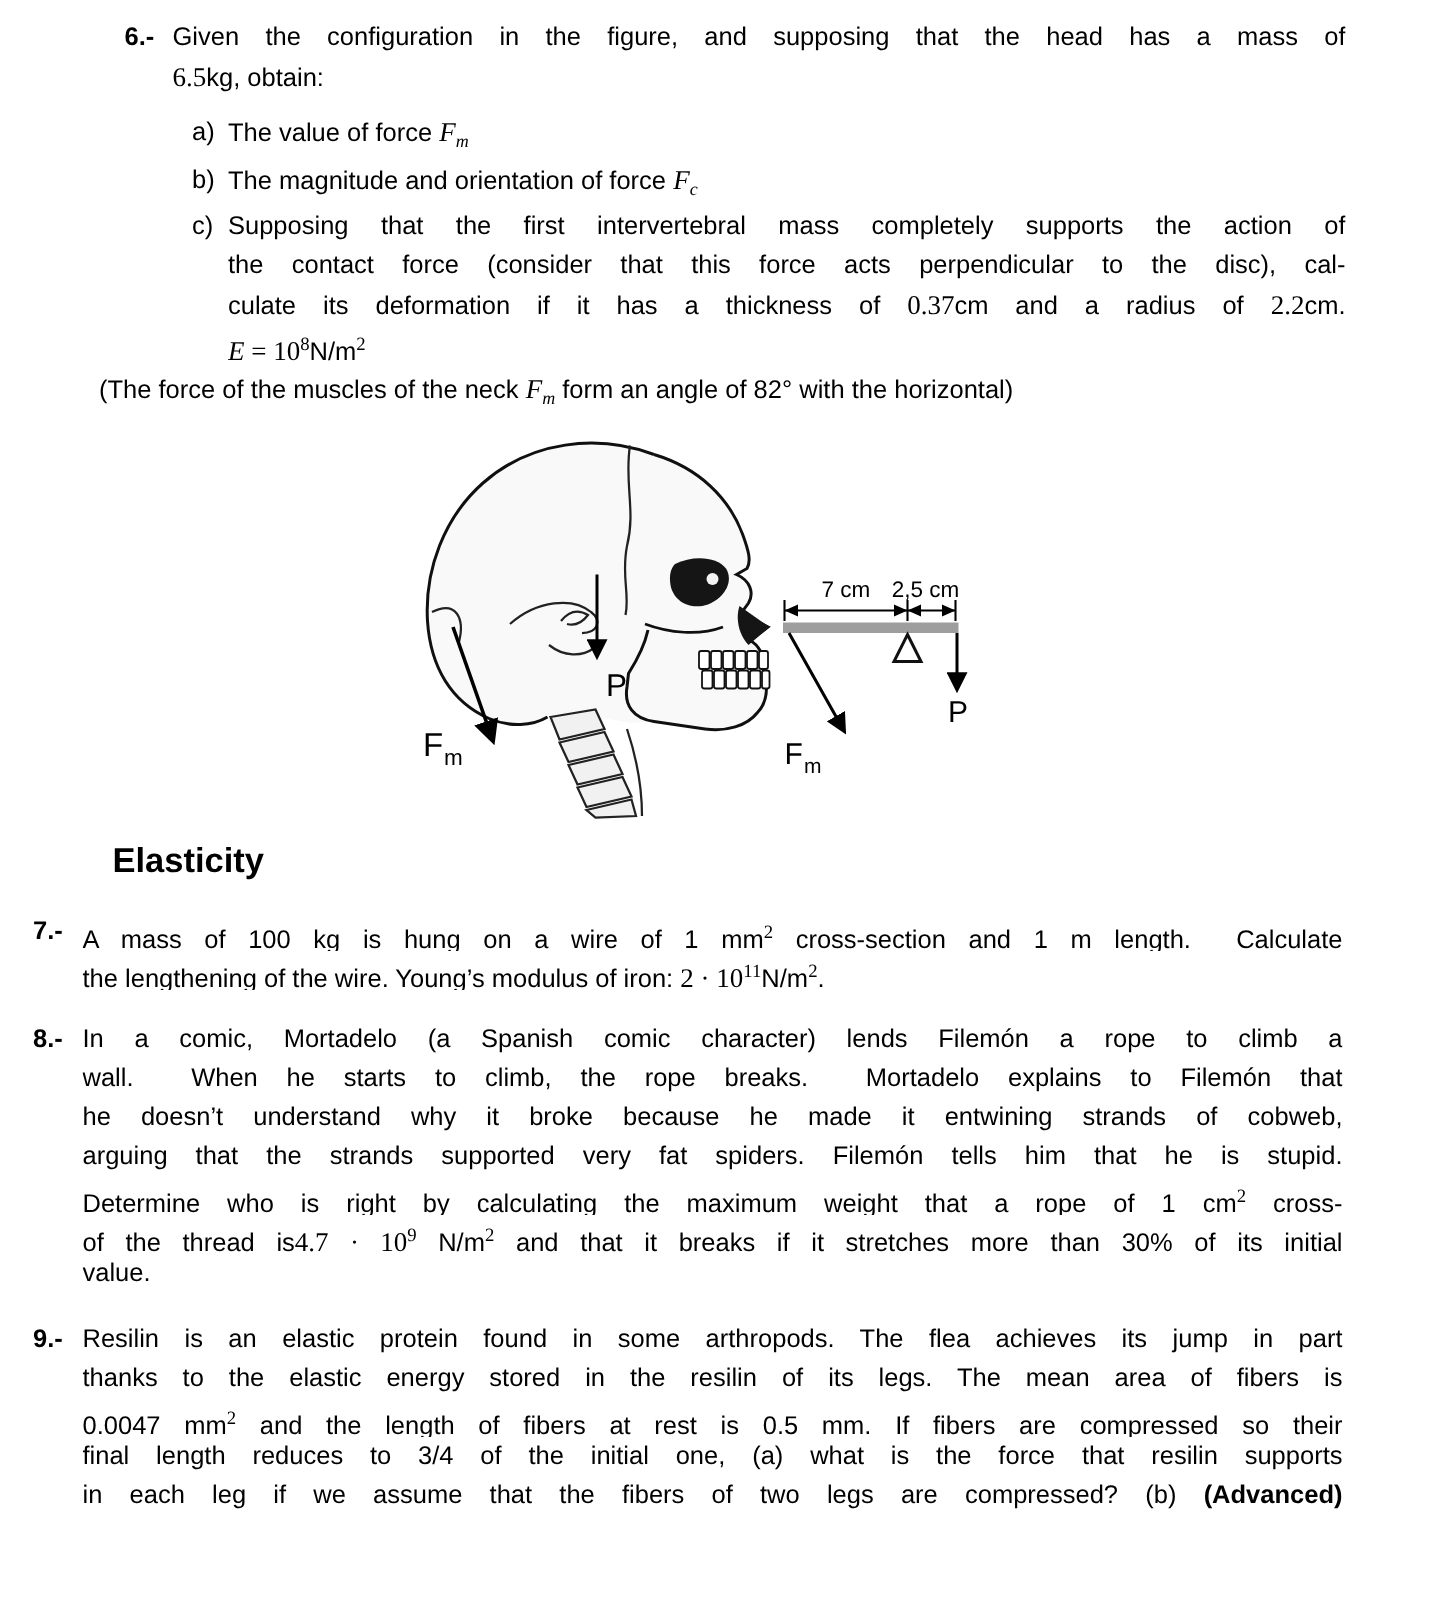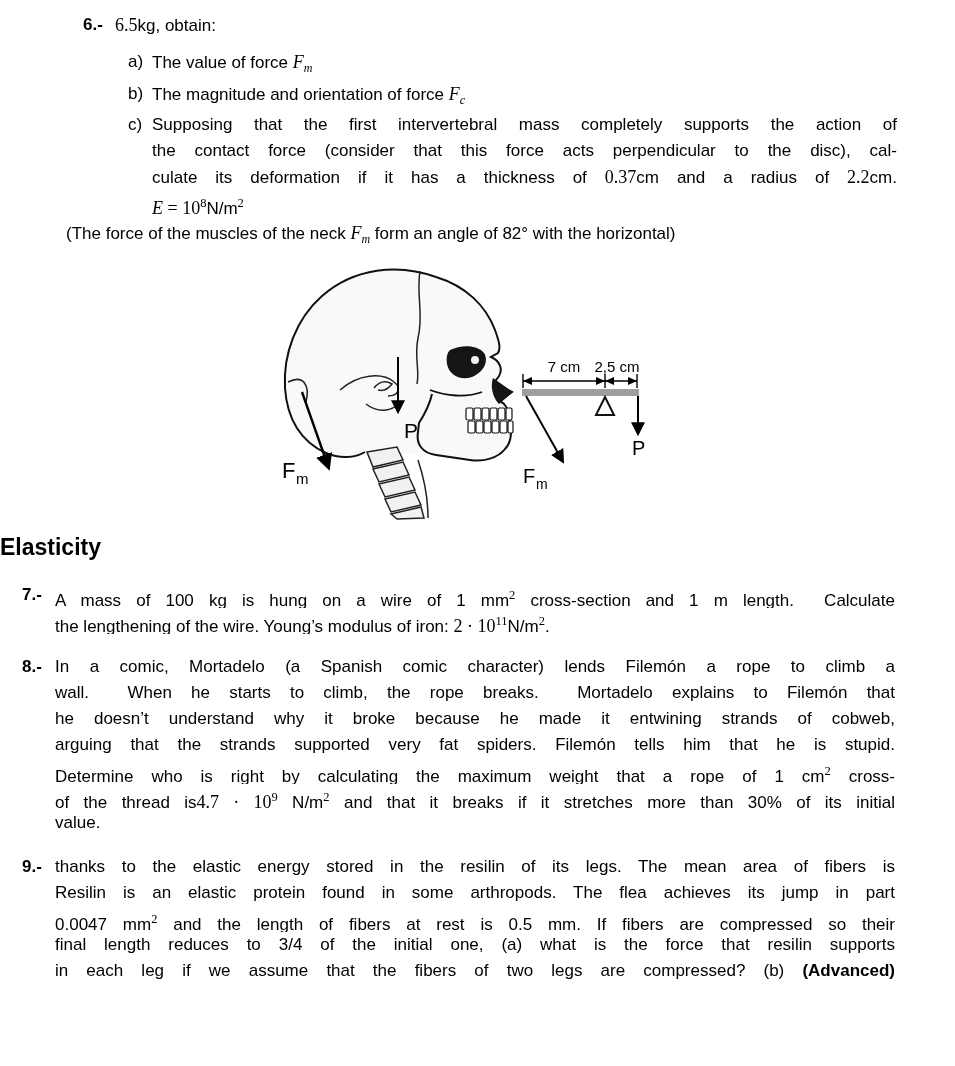--- a/index.html
+++ b/index.html
@@ -20,38 +20,39 @@
   .ln.j{text-align:justify;text-align-last:justify;}
   .sitem{position:relative;margin-left:152px;width:745px;}
   .sitem .ilabel{position:absolute;left:-24px;top:0;}
   .sitem-a{margin-top:11px;}
   .sitem-b{margin-top:6px;}
   .sitem-c{margin-top:5px;}
   .note{margin-left:66px;margin-top:4px;width:810px;}
   .figure{position:relative;margin-top:16px;height:258px;}
   .skull-svg{position:absolute;left:270px;top:0;}
   .lever-svg{position:absolute;left:505px;top:88px;}
-  .heading{margin-top:12px;font-size:23px;font-weight:bold;line-height:30px;}
+  .heading{margin-left:75px;margin-top:12px;font-size:23px;font-weight:bold;line-height:30px;}
   .p7{margin-top:20px;}
   .p8{margin-top:20px;}
   .p9{margin-top:18px;}
   .seg-mn{font-family:"Liberation Serif",serif;font-size:18px;}
   .seg-mv{font-family:"Liberation Serif",serif;font-style:italic;font-size:18px;}
   .seg-msub{font-family:"Liberation Serif",serif;font-style:italic;font-size:12px;vertical-align:-4px;}
   .seg-msup{font-family:"Liberation Serif",serif;font-size:12.5px;vertical-align:7px;}
   .seg-b{font-weight:bold;}
   svg text{font-family:"Liberation Sans",sans-serif;fill:#000;}
 </style>
 </head>
 <body>
 
 <div class="page">
 
   <div class="prob6">
     <span class="pnum pnum6">6.-</span>
+    <div class="ln j"><span>Given the configuration in the figure, and supposing that the head has a mass of</span></div>
     <div class="ln"><span class="seg-mn">6.5</span><span>kg, obtain:</span></div>
   </div>
 
   <div class="sitem sitem-a">
     <span class="ilabel">a)</span>
     <div class="ln"><span>The value of force </span><span class="seg-mv">F</span><span class="seg-msub">m</span></div>
   </div>
   <div class="sitem sitem-b">
     <span class="ilabel">b)</span>
     <div class="ln"><span>The magnitude and orientation of force </span><span class="seg-mv">F</span><span class="seg-msub">c</span></div>
@@ -180,20 +181,20 @@
     <div class="ln j"><span>wall.&nbsp; When he starts to climb, the rope breaks.&nbsp; Mortadelo explains to Filemón that</span></div>
     <div class="ln j"><span>he doesn’t understand why it broke because he made it entwining strands of cobweb,</span></div>
     <div class="ln j"><span>arguing that the strands supported very fat spiders. Filemón tells him that he is stupid.</span></div>
     <div class="ln j"><span>Determine who is right by calculating the maximum weight that a rope of 1 cm</span><span class="seg-msup">2</span><span> cross-</span></div>
     <div class="ln j"><span>of the thread is</span><span class="seg-mn">4.7 · 10</span><span class="seg-msup">9</span><span> N/m</span><span class="seg-msup">2</span><span> and that it breaks if it stretches more than 30% of its initial</span></div>
     <div class="ln"><span>value.</span></div>
   </div>
 
   <div class="prob p9">
     <span class="pnum">9.-</span>
+    <div class="ln j"><span>Resilin is an elastic protein found in some arthropods. The flea achieves its jump in part</span></div>
     <div class="ln j"><span>thanks to the elastic energy stored in the resilin of its legs. The mean area of fibers is</span></div>
-    <div class="ln j"><span>Resilin is an elastic protein found in some arthropods. The flea achieves its jump in part</span></div>
     <div class="ln j"><span>0.0047 mm</span><span class="seg-msup">2</span><span> and the length of fibers at rest is 0.5 mm. If fibers are compressed so their</span></div>
     <div class="ln j"><span>final length reduces to 3/4 of the initial one, (a) what is the force that resilin supports</span></div>
     <div class="ln j"><span>in each leg if we assume that the fibers of two legs are compressed? (b) </span><span class="seg-b">(Advanced)</span></div>
   </div>
 
 </div>
 
 </body></html>

